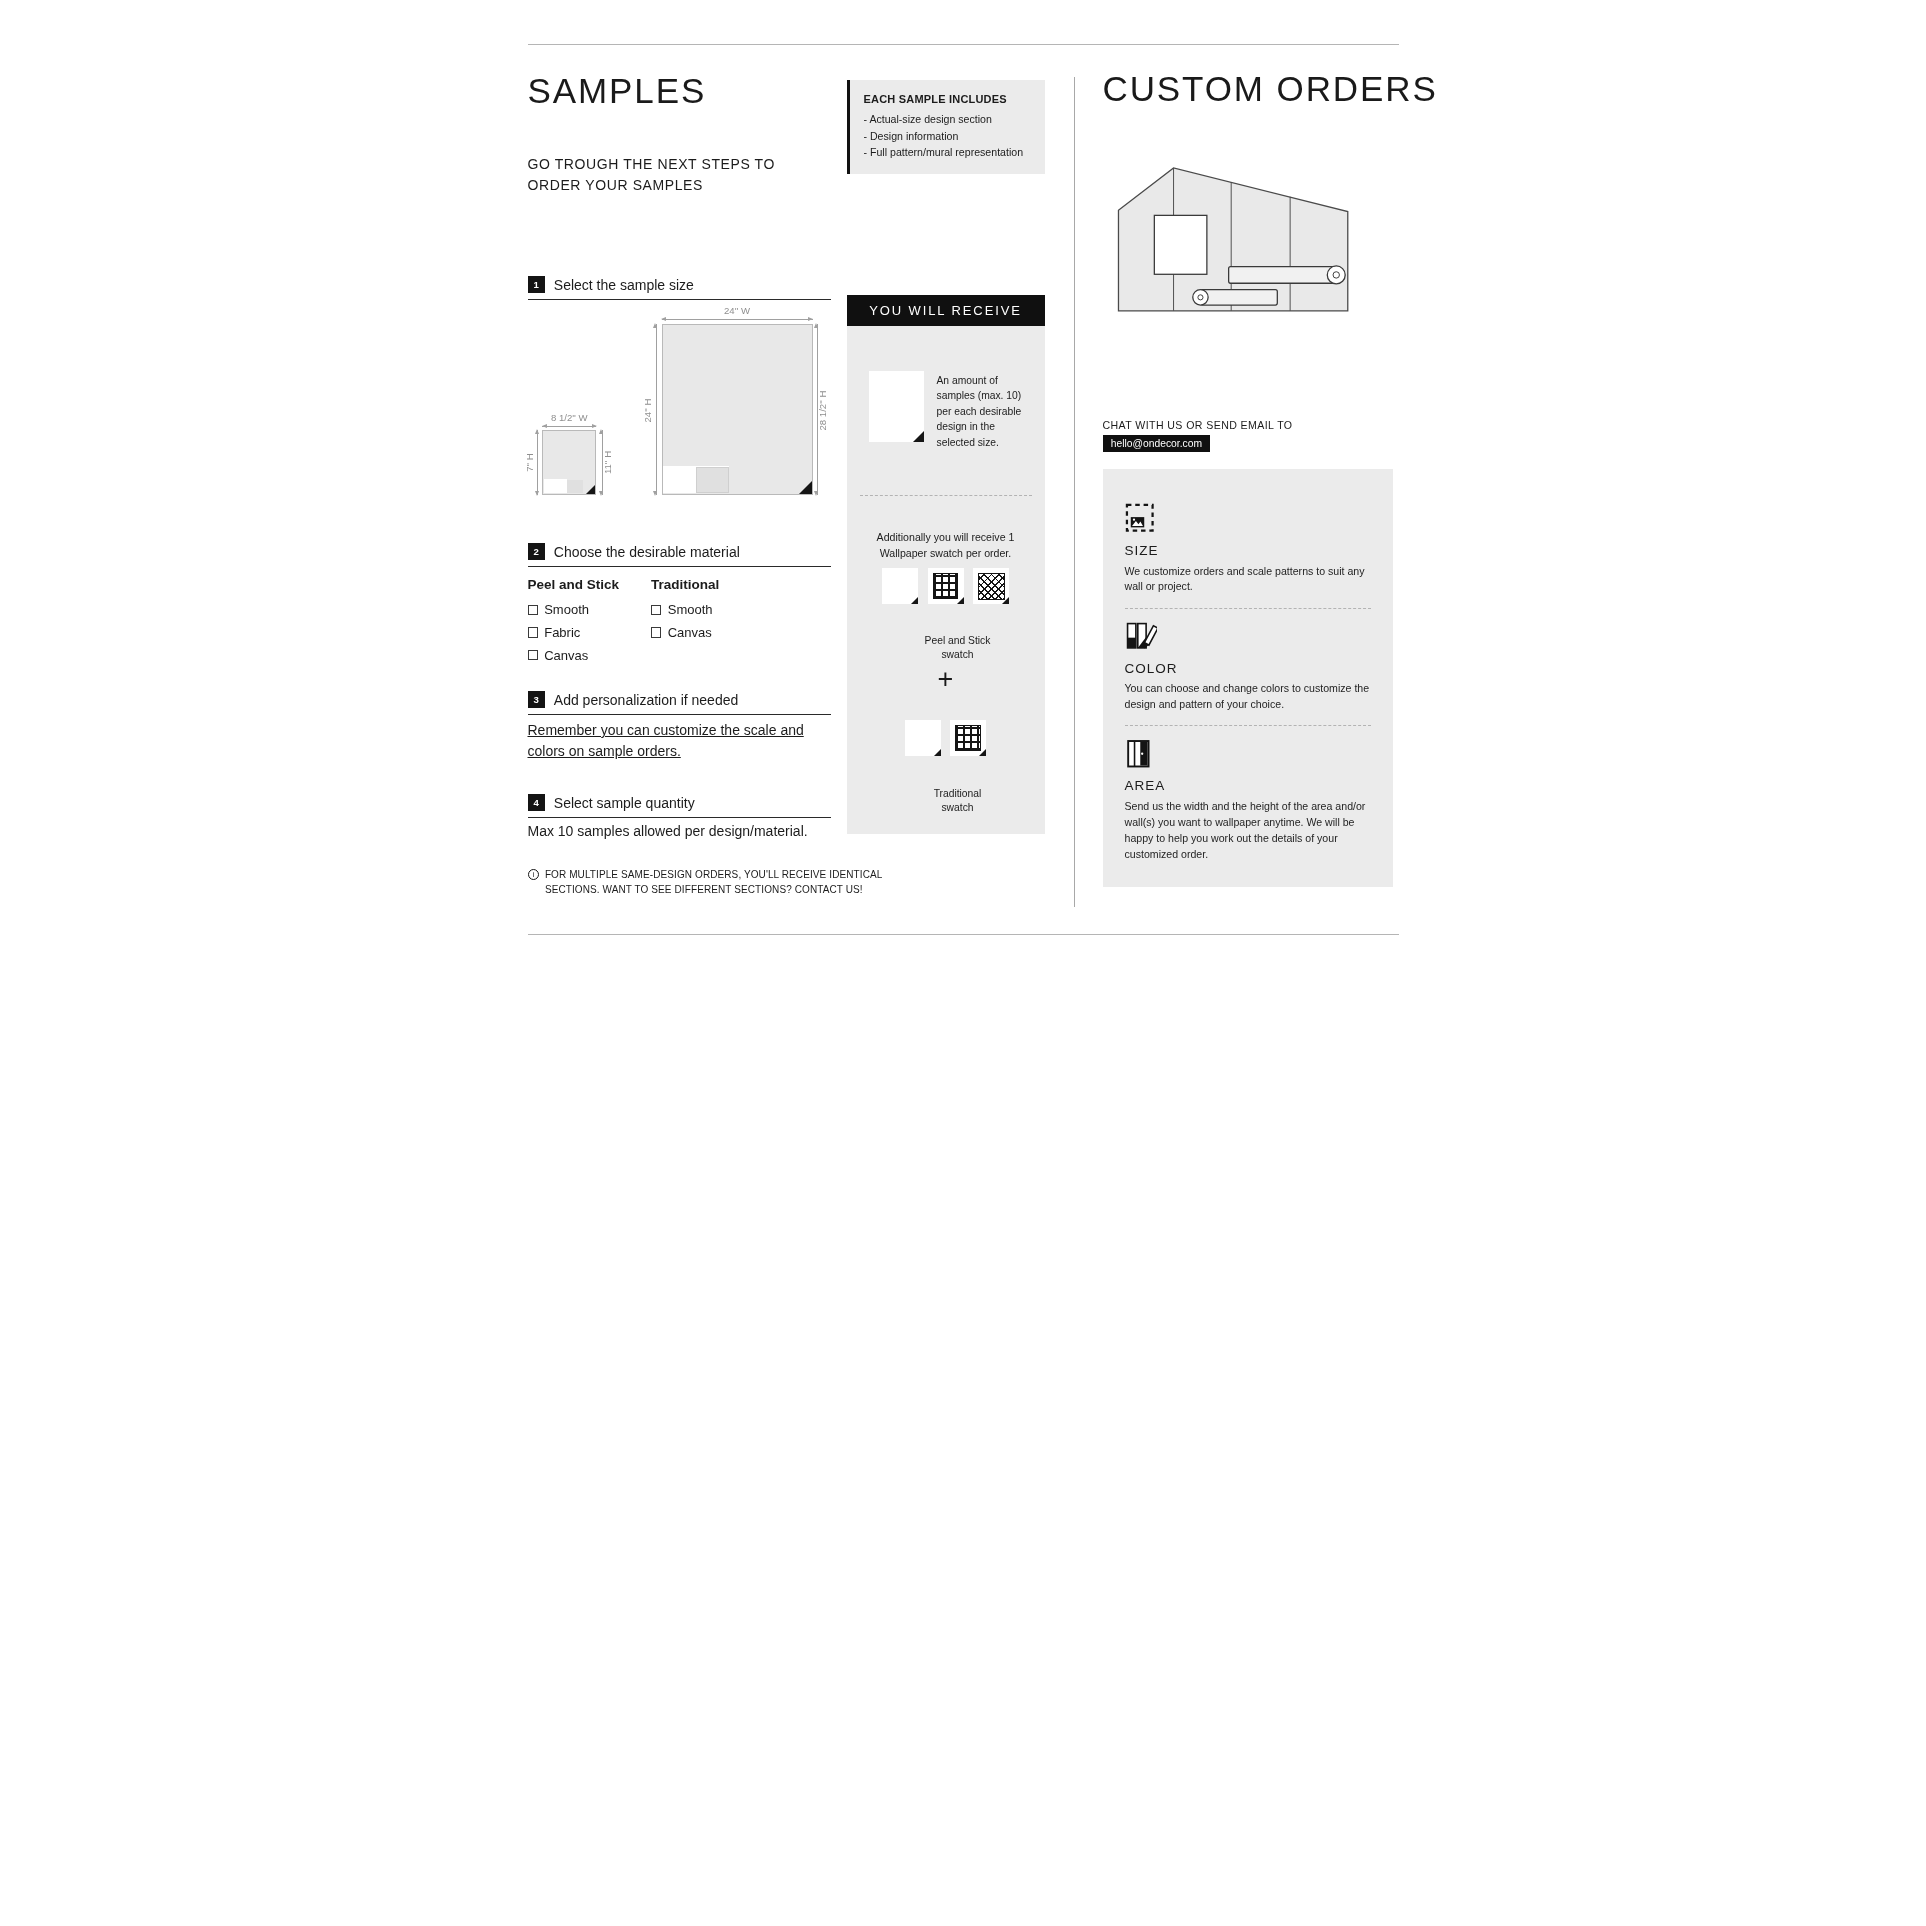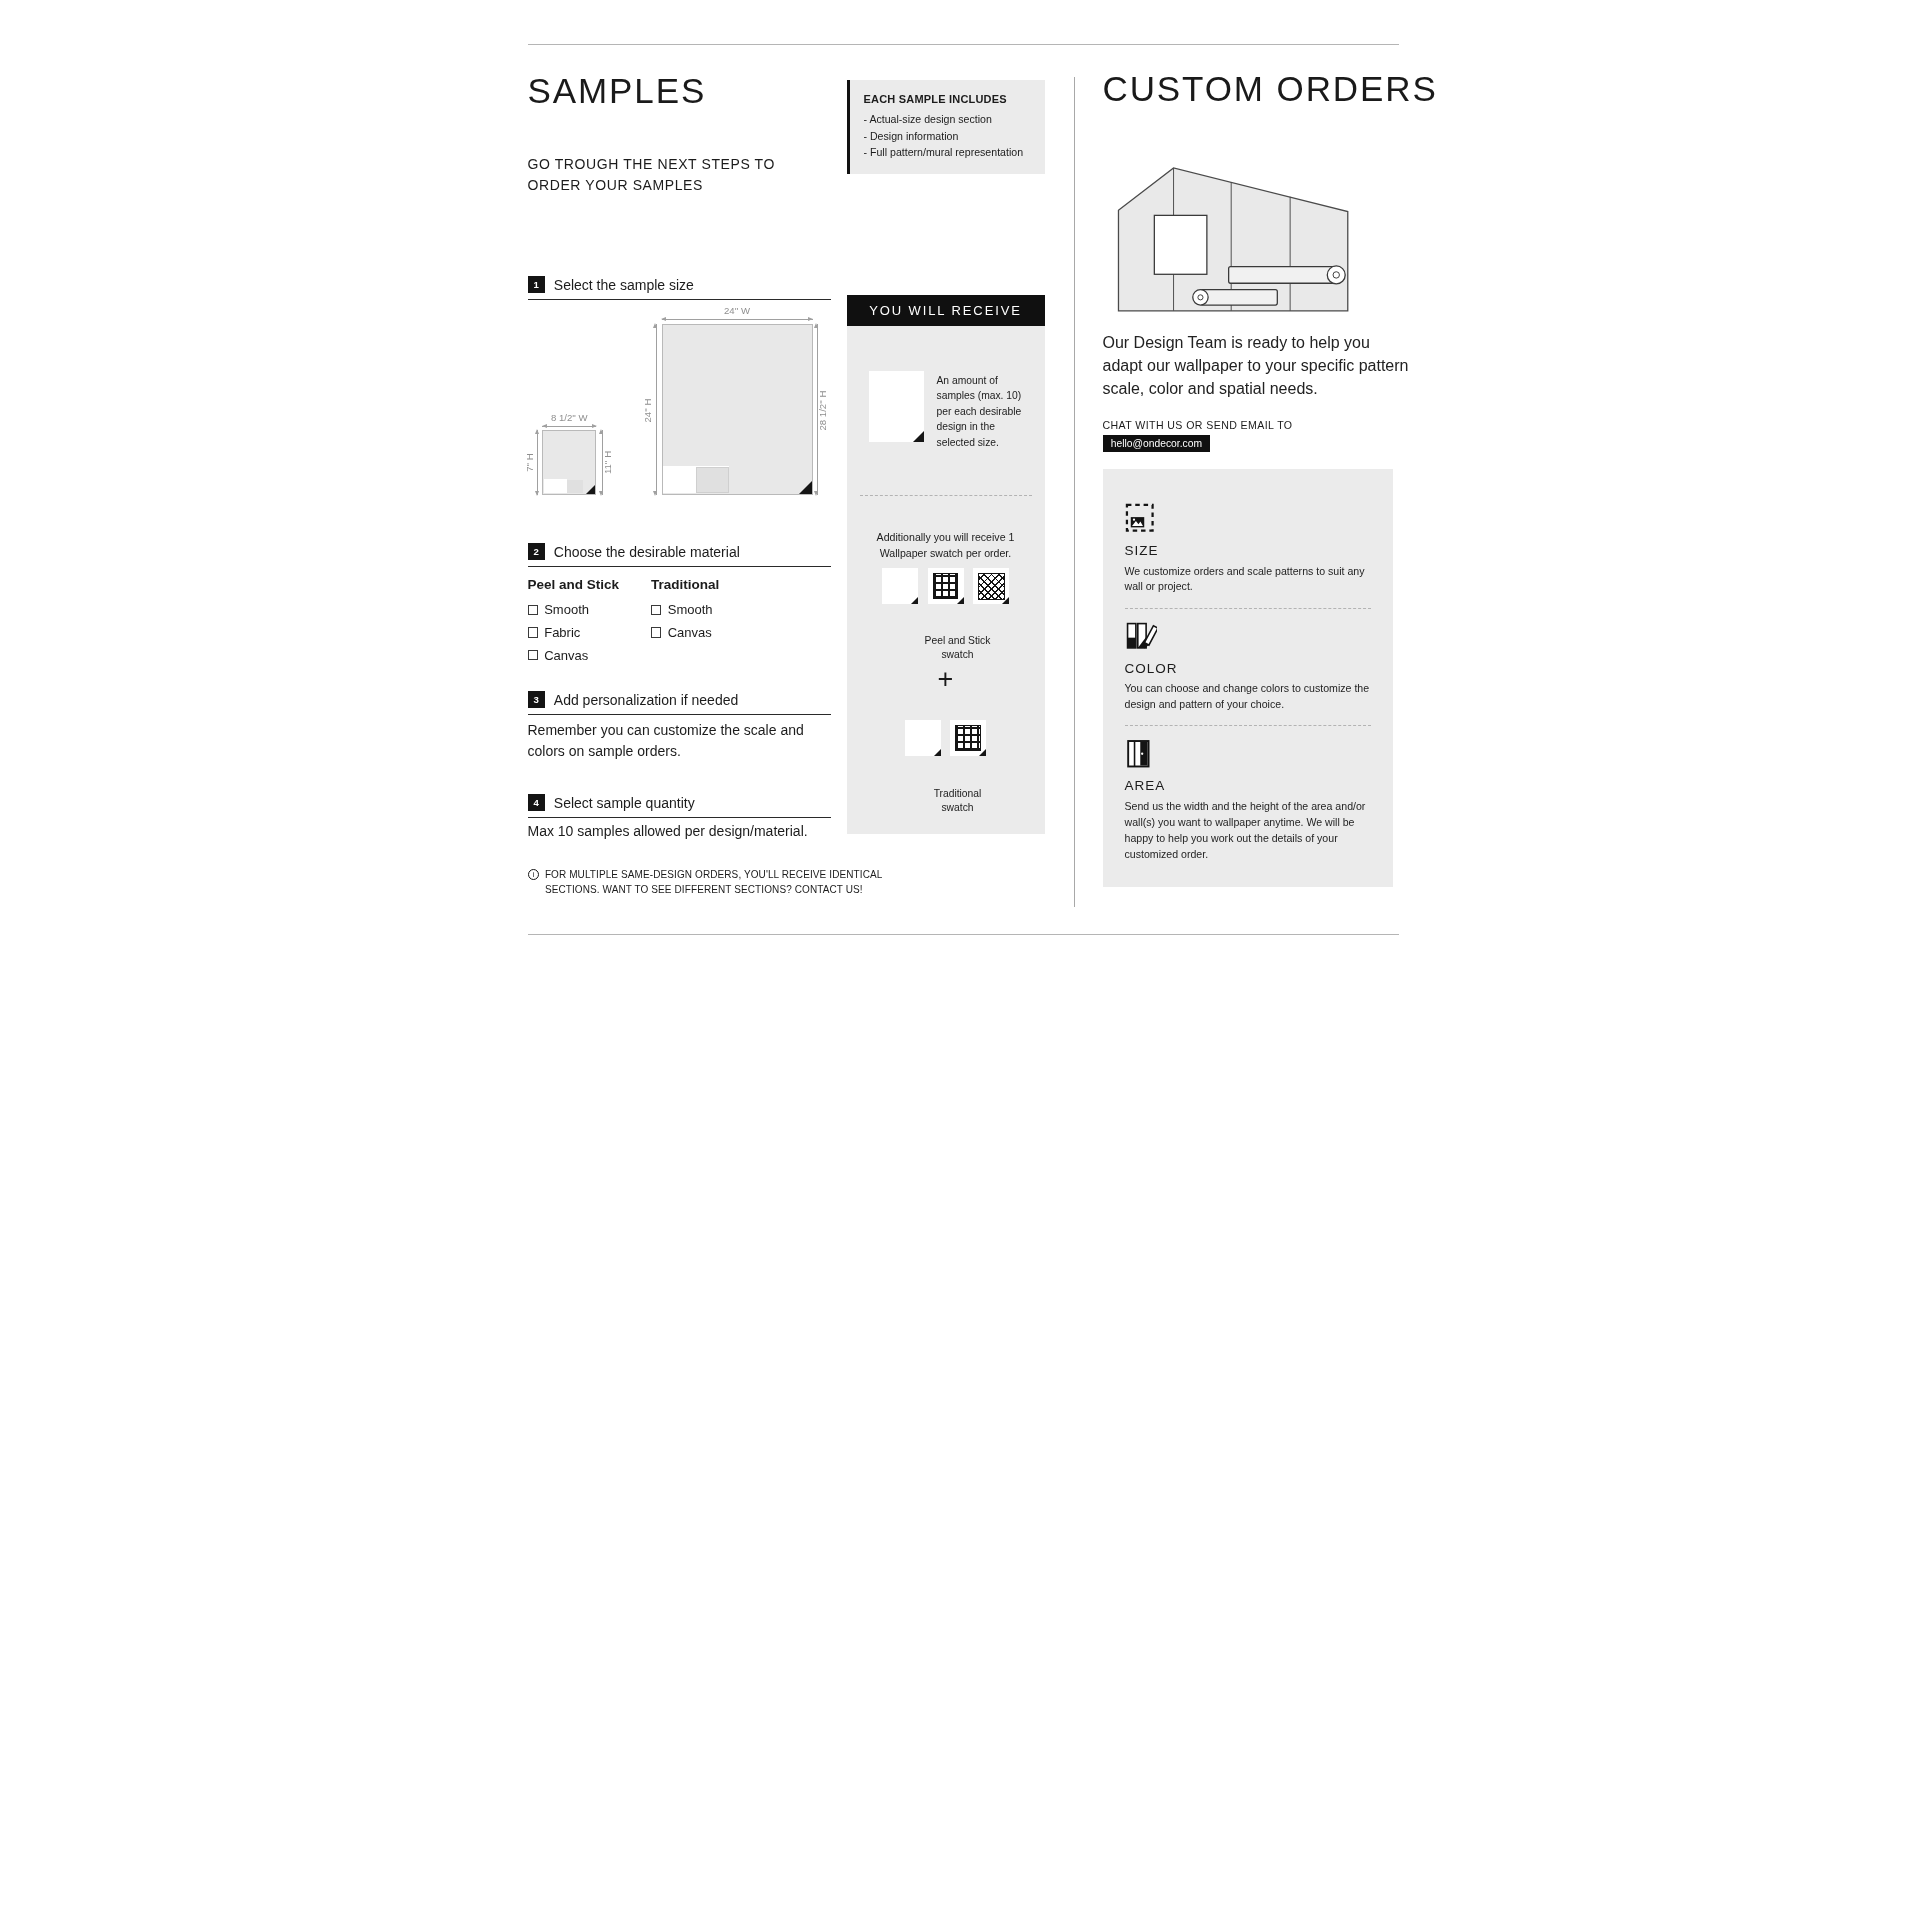--- a/index.html
+++ b/index.html
@@ -29,21 +29,21 @@
   .includes-list li{padding-left:7px;text-indent:-7px;}
 
   
   .step{position:absolute;left:46px;display:flex;align-items:center;gap:9px;width:303px;
     border-bottom:0.6px solid #2a2a2a;padding-bottom:5.8px;}
   .step-num{width:17.3px;height:17.3px;background:#141414;color:#fff;font-weight:bold;font-size:9.6px;
     display:flex;align-items:center;justify-content:center;flex:0 0 17.3px;}
   .step-label{font-size:14px;}
   .step1{top:276px;} .step2{top:543px;} .step3{top:691px;} .step4{top:794px;}
 
-  .step3-text{position:absolute;left:46px;top:720px;width:302px;font-size:14px;line-height:1.5;margin:0;}
+  .step3-text{position:absolute;left:46px;top:720px;width:302px;font-size:14px;line-height:1.5;margin:0;text-decoration:underline;}
   .step4-text{position:absolute;left:46px;top:823px;width:334px;font-size:14px;margin:0;}
 
   
   .diagram{position:absolute;left:46px;top:302px;width:308px;height:204px;}
   .samp-rect{position:absolute;background:#e8e8e8;border:0.6px solid #b9b9b9;box-sizing:border-box;}
   .rect-large{left:134px;top:22px;width:151px;height:171px;}
   .rect-small{left:14.8px;top:128px;width:54px;height:65px;}
   .fold{position:absolute;right:0;bottom:0;width:0;height:0;border-style:solid;
     border-color:transparent transparent #151515 transparent;}
   .f20{border-width:0 0 13px 13px;} .f14{border-width:0 0 9px 9px;} .f12{border-width:0 0 7.7px 7.7px;} .f18{border-width:0 0 11.6px 11.6px;}
@@ -267,21 +267,20 @@
       <rect x="80" y="88" width="82" height="92" fill="#ffffff" stroke="#3a3a3a" stroke-width="2"></rect>
       <rect x="196" y="168" width="168" height="26" rx="3" fill="#f1f1f1" stroke="#3a3a3a" stroke-width="2"></rect>
       <circle cx="364" cy="181" r="14" fill="#ffffff" stroke="#3a3a3a" stroke-width="2"></circle>
       <circle cx="364" cy="181" r="5" fill="none" stroke="#3a3a3a" stroke-width="1.5"></circle>
       <rect x="152" y="204" width="120" height="24" rx="3" fill="#f1f1f1" stroke="#3a3a3a" stroke-width="2"></rect>
       <circle cx="152" cy="216" r="12" fill="#ffffff" stroke="#3a3a3a" stroke-width="2"></circle>
       <circle cx="152" cy="216" r="4" fill="none" stroke="#3a3a3a" stroke-width="1.5"></circle>
     </svg>
   </div>
 
-  <p class="custom-intro">Our Design Team is ready to help you adapt our wallpaper to your specific pattern scale, color and spatial needs.</p>
   <p class="chat-label">CHAT WITH US OR SEND EMAIL TO</p>
   <a class="email-badge" href="#">hello@ondecor.com</a>
 
   <div class="features-panel">
 
     <div class="feature">
       <span class="f-icon">
         <svg width="29.5" height="29.5" viewBox="0 0 46 46">
           <rect x="3" y="3" width="40" height="40" fill="none" stroke="#141414" stroke-width="3.5" stroke-dasharray="7 6"></rect>
           <rect x="9" y="22" width="21" height="16" fill="#141414"></rect>

